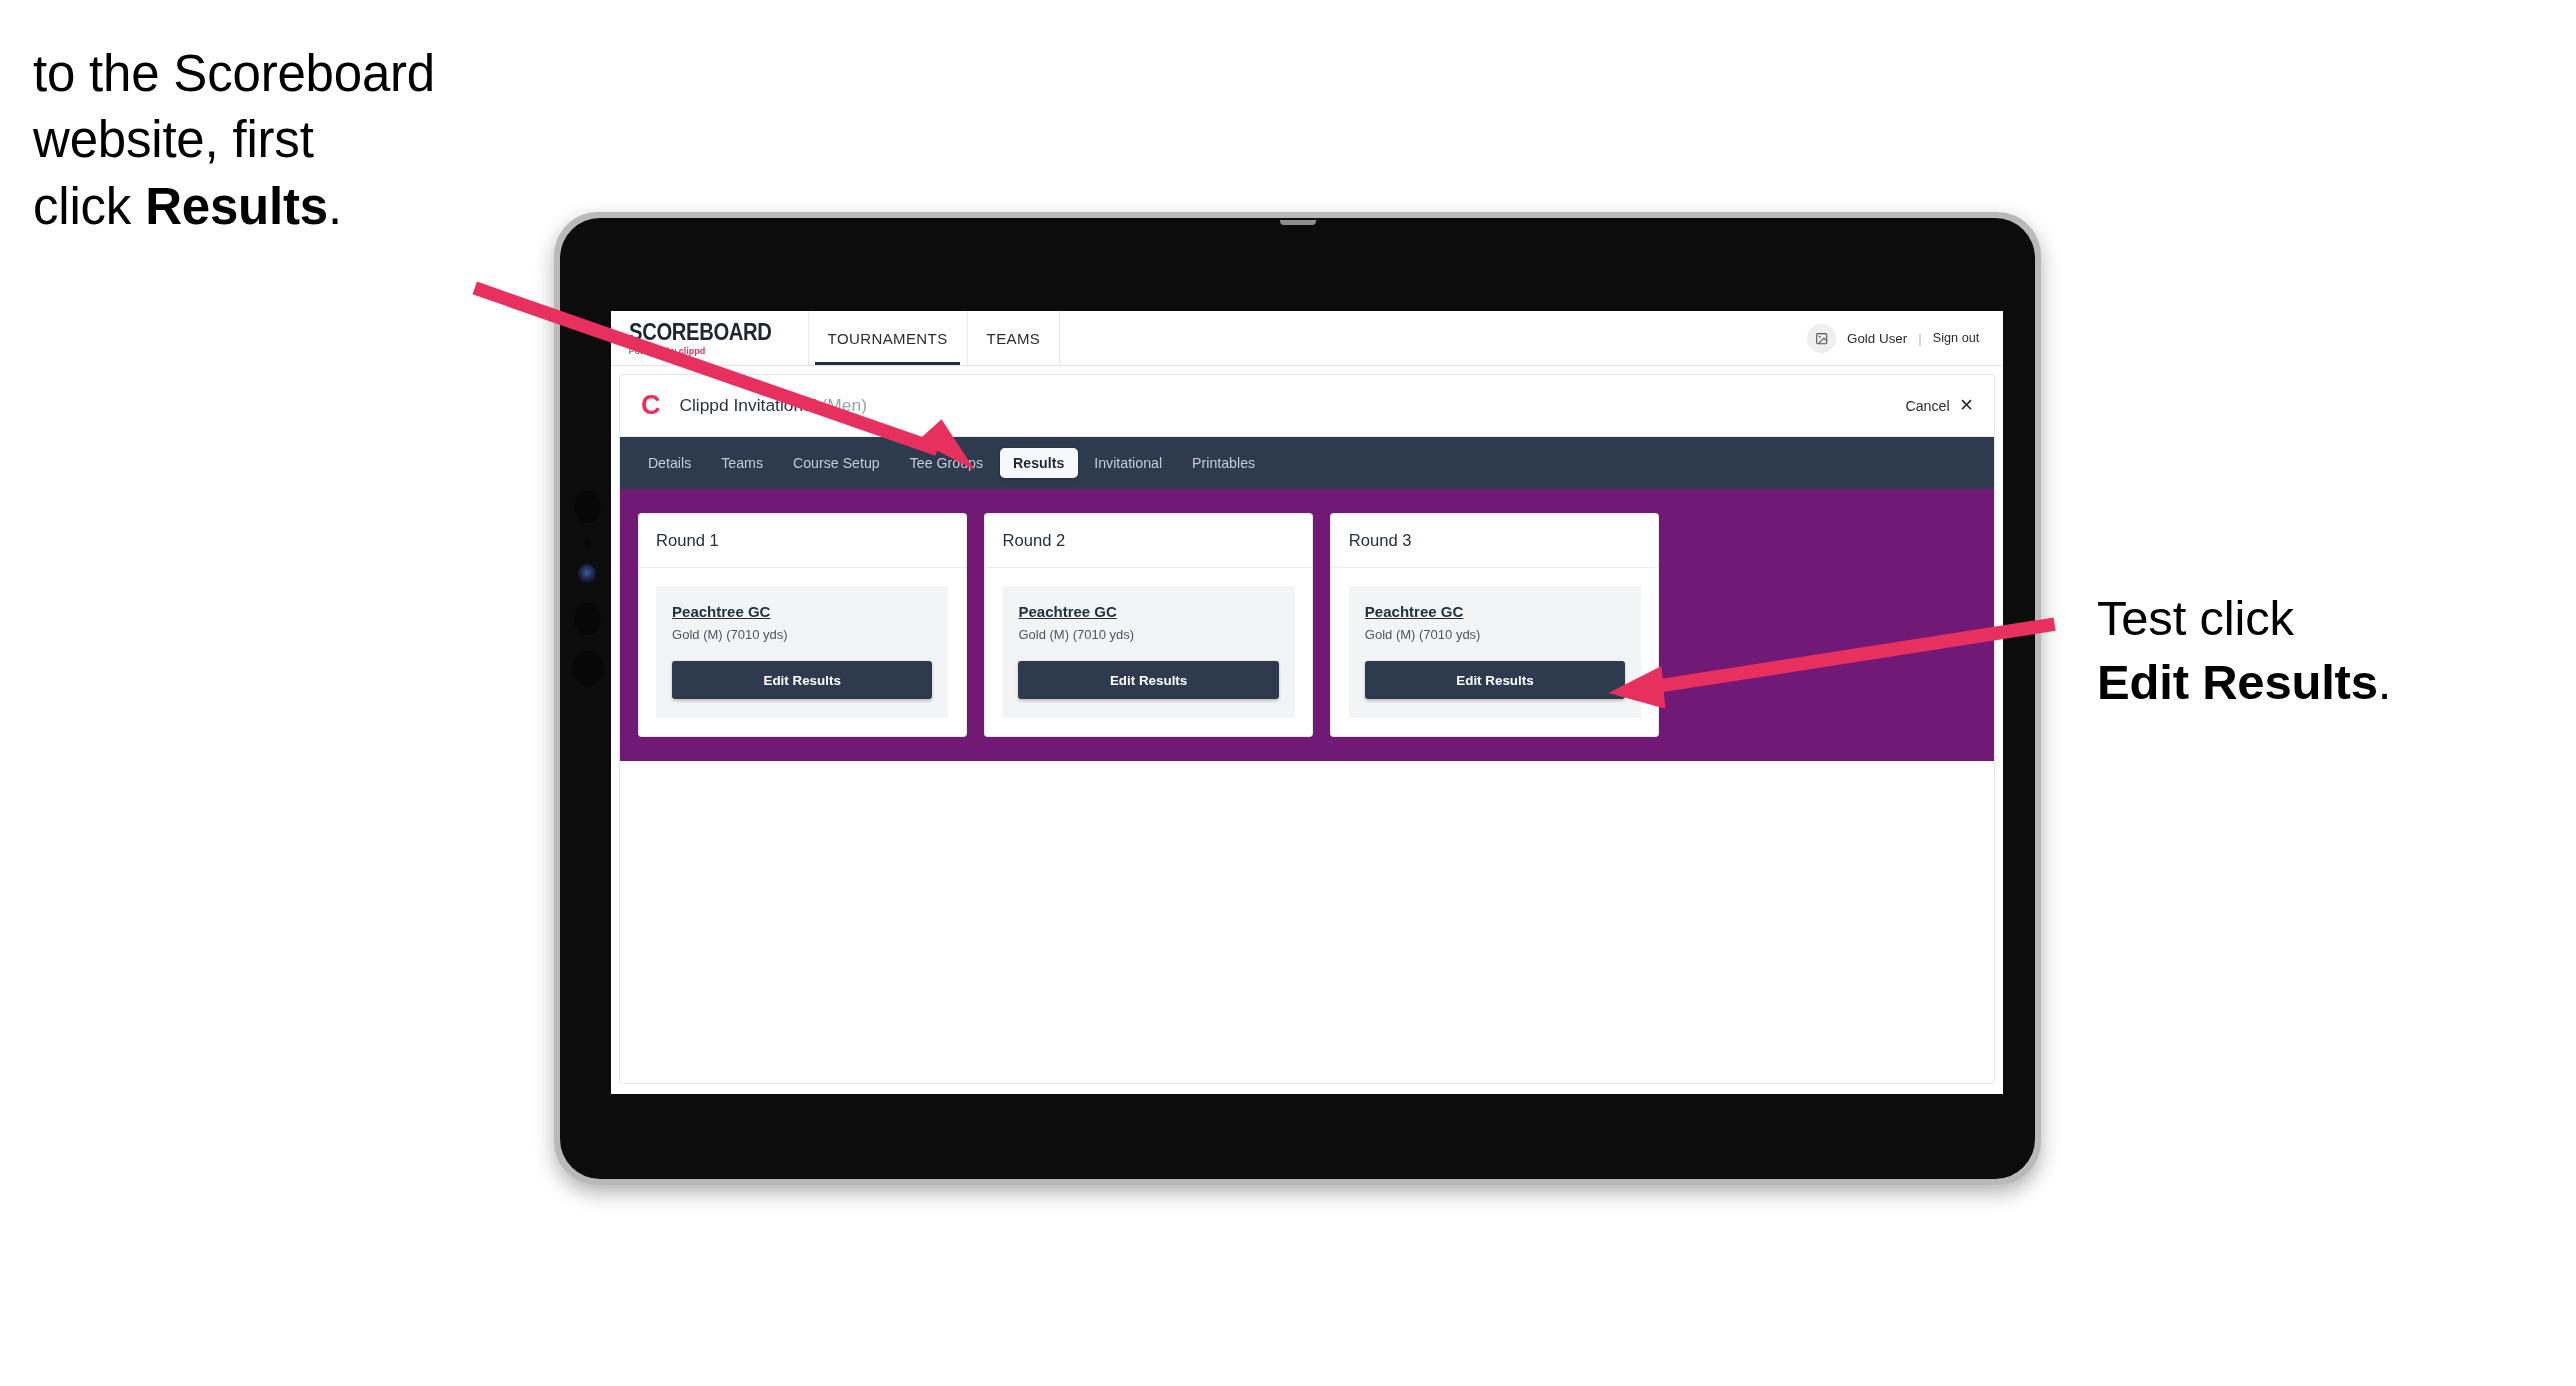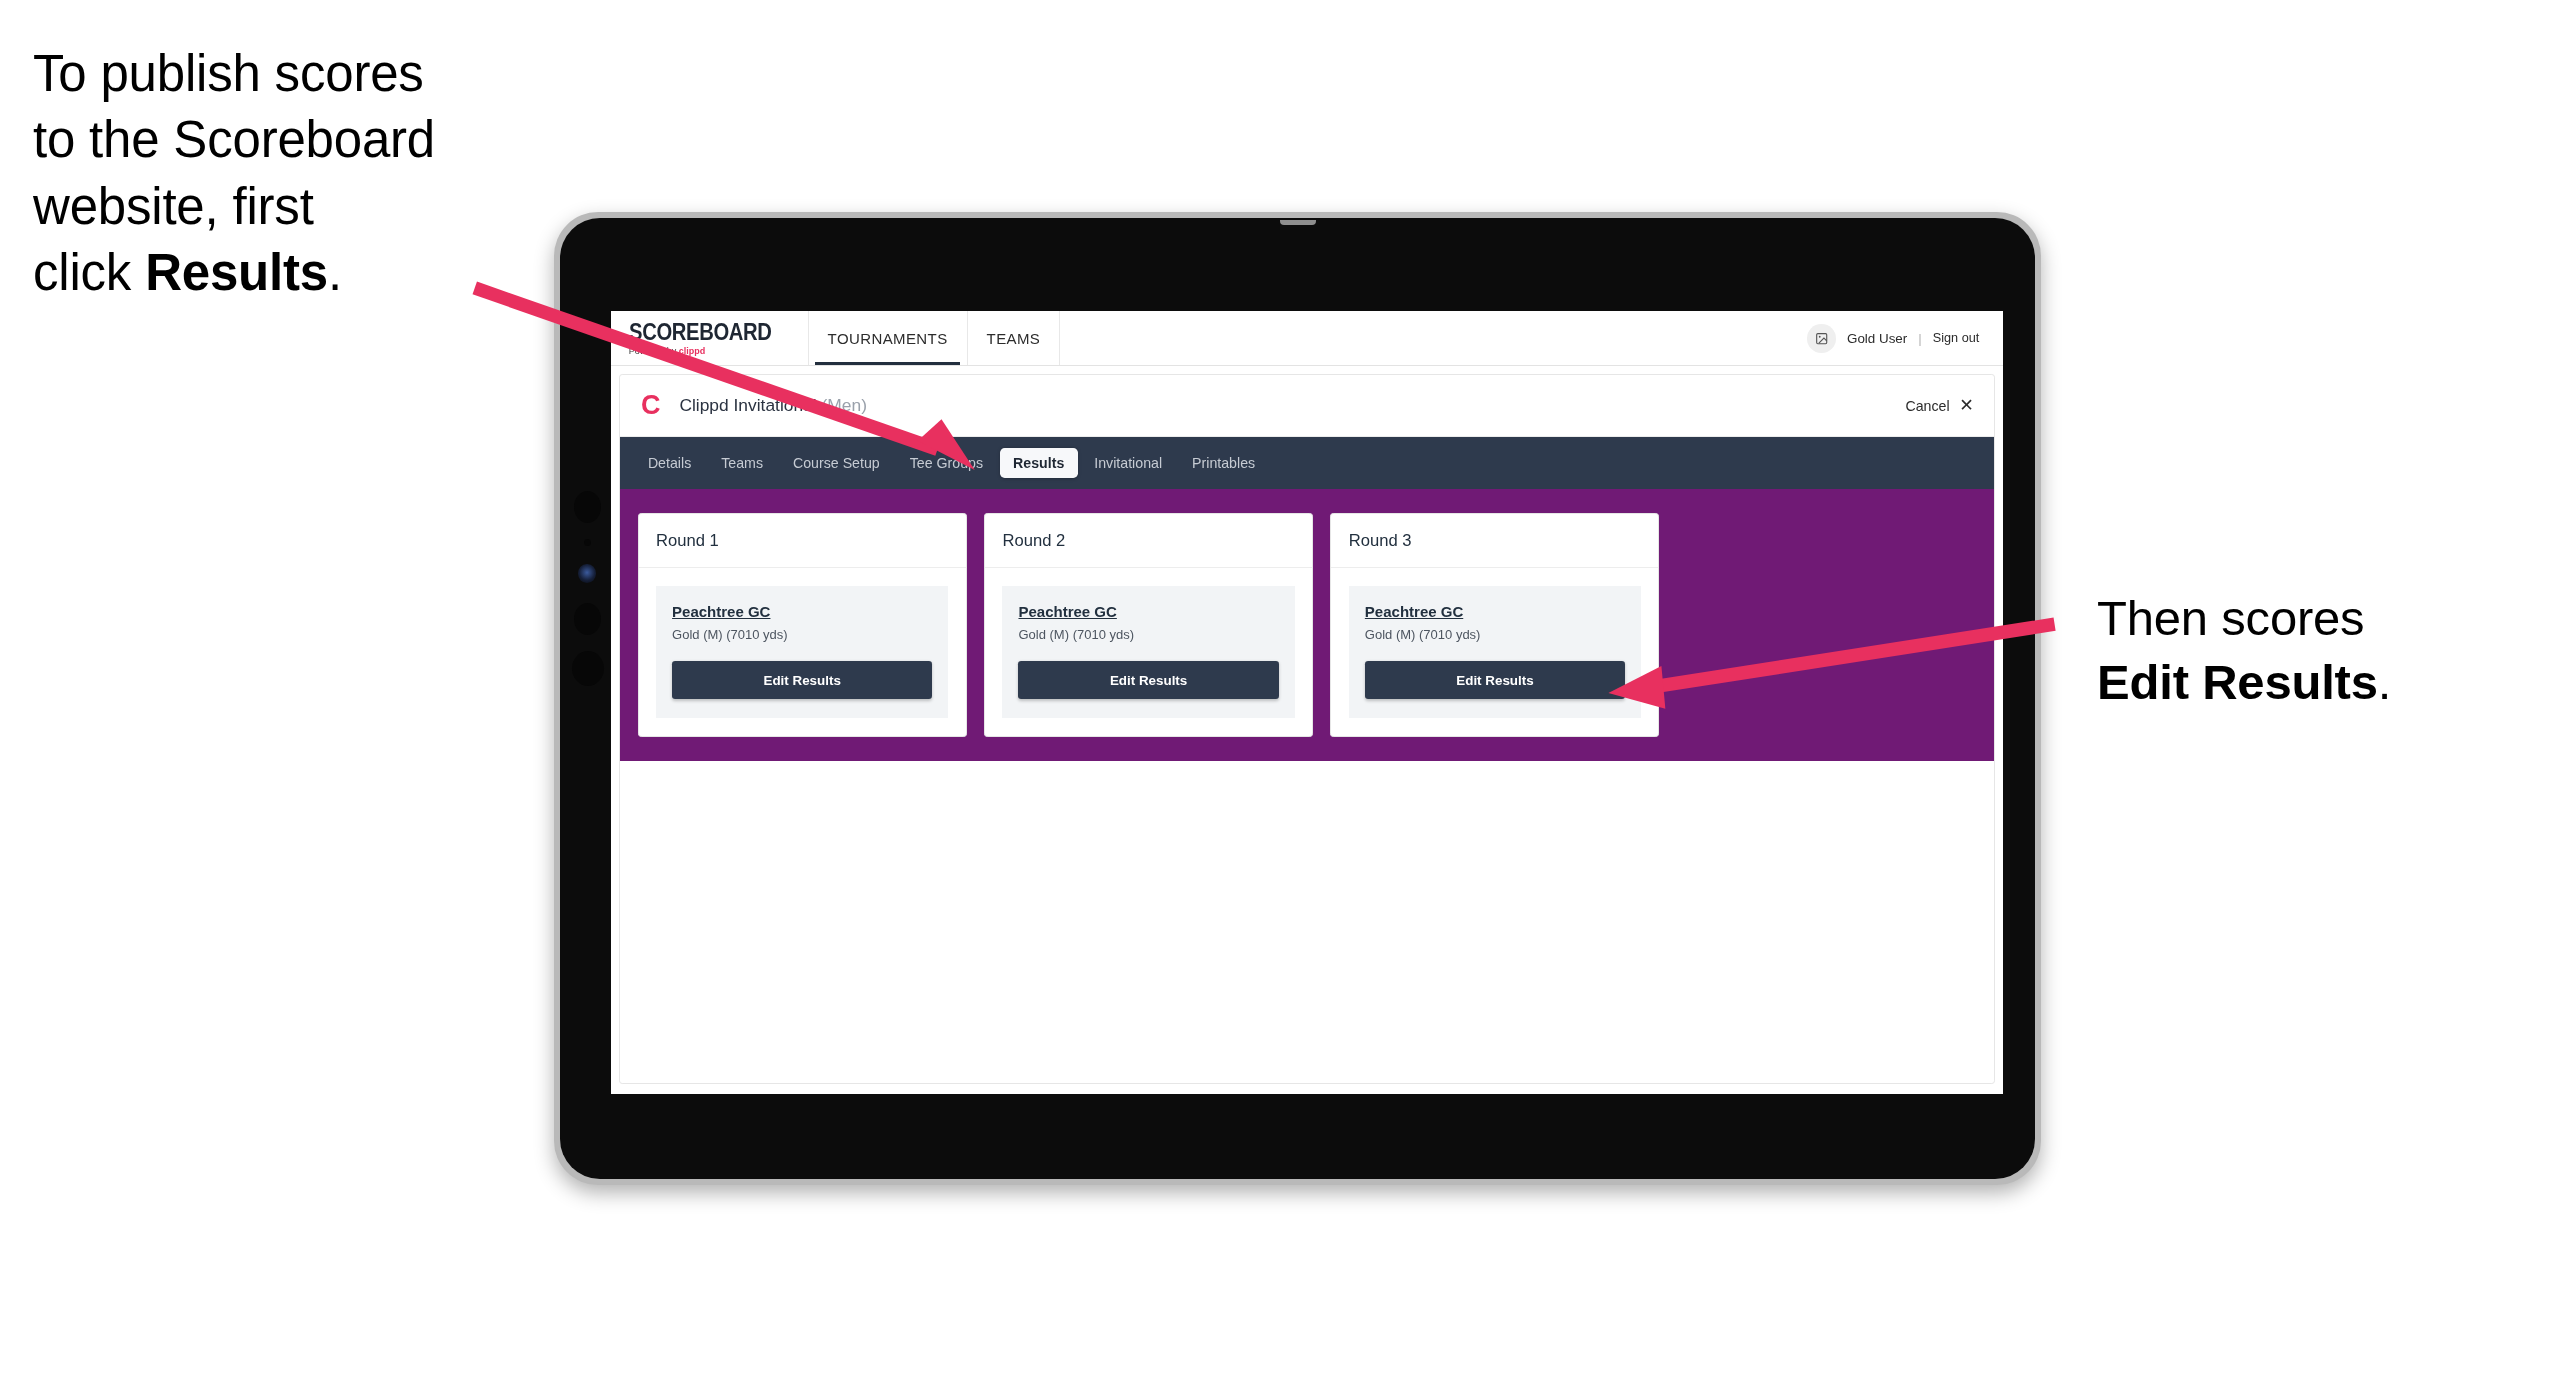--- a/index.html
+++ b/index.html
@@ -209,30 +209,29 @@
     cursor: pointer;
     box-shadow: 0 1.6px 3.2px rgba(0,0,0,0.22);
   }
 </style>
 </head>
 <body>
 
 <div class="stage">
 
   <div class="annot annot-left">
-    <div>To publish scores</div>
     <div>to the Scoreboard</div>
     <div>website, first</div>
     <div>
       <span>click </span><b>Results</b><span>.</span>
     </div>
   </div>
 
   <div class="annot annot-right">
-    <div>Then scores</div>
+    <div>Test click</div>
     <div>
       <b>Edit Results</b><span>.</span>
     </div>
   </div>
 
   <div class="tablet">
     <div class="tablet-inner">
       <div class="notch"></div>
       <div class="bezel-dot dot-a"></div>
       <div class="bezel-dot dot-b"></div>

